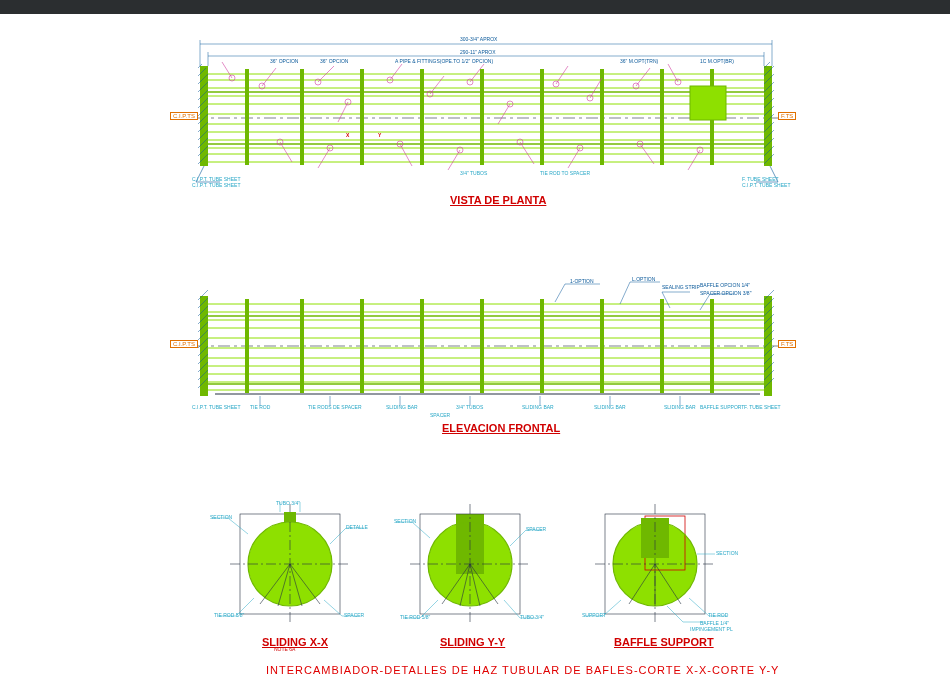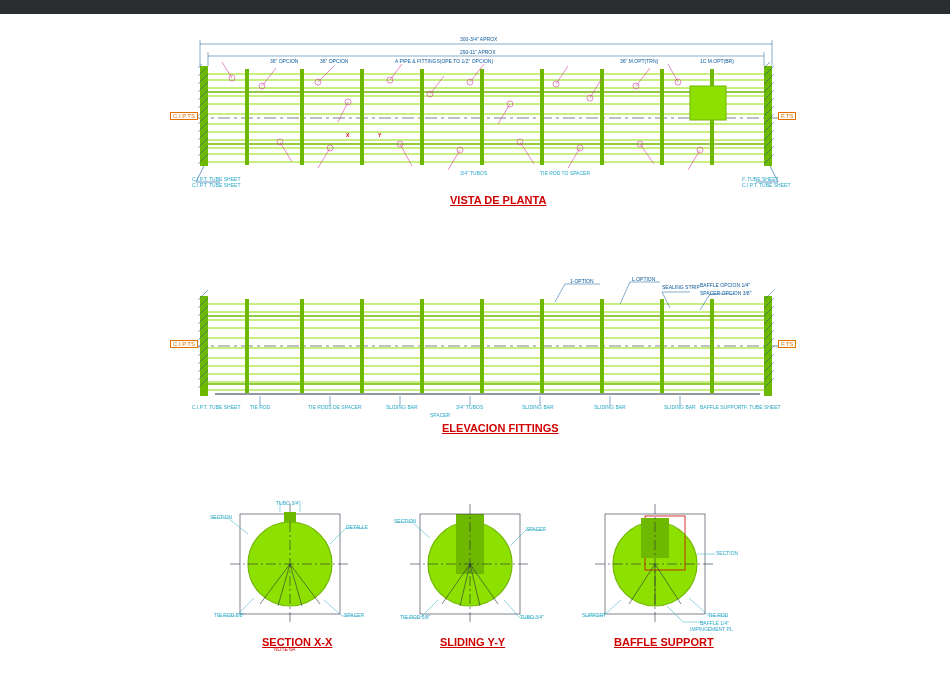--- a/index.html
+++ b/index.html
@@ -272,21 +272,21 @@
 <span class="tiny" style="left:308px;top:390px">TIE RODS DE SPACER</span>
 <span class="tiny" style="left:386px;top:390px">SLIDING BAR</span>
 <span class="tiny" style="left:456px;top:390px">3/4" TUBOS</span>
 <span class="tiny" style="left:522px;top:390px">SLIDING BAR</span>
 <span class="tiny" style="left:594px;top:390px">SLIDING BAR</span>
 <span class="tiny" style="left:664px;top:390px">SLIDING BAR</span>
 <span class="tiny" style="left:430px;top:398px">SPACER</span>
 <span class="tiny" style="left:700px;top:390px">BAFFLE SUPPORT</span>
 <span class="tiny" style="left:744px;top:390px">F. TUBE SHEET</span>
 <span class="tiny" style="left:192px;top:390px">C.I.P.T. TUBE SHEET</span>
-<span class="viewtitle" style="left:442px;top:408px">ELEVACION FITTINGS</span>
+<span class="viewtitle" style="left:442px;top:408px">ELEVACION FRONTAL</span>
 
 <svg width="950" height="666" viewBox="0 0 950 666">
 
   <g transform="translate(290,550)">
     <circle cx="0" cy="0" r="42" fill="#8ee000"></circle>
     <circle cx="0" cy="0" r="42" fill="none" stroke="#6fb800" stroke-width="1.2"></circle>
     <rect x="-50" y="-50" width="100" height="100" fill="none" stroke="#253040" stroke-width="0.6"></rect>
     <g stroke="#253040" stroke-width="0.6" stroke-dasharray="10 3 2 3">
       <line x1="-60" y1="0" x2="60" y2="0"></line>
           <line x1="0" y1="-60" x2="0" y2="60"></line>
@@ -376,19 +376,20 @@
 <span class="tiny" style="left:526px;top:512px">SPACER</span>
 <span class="tiny" style="left:400px;top:600px">TIE ROD 5/8"</span>
 <span class="tiny" style="left:520px;top:600px">TUBO 3/4"</span>
 
 <span class="tiny" style="left:716px;top:536px">SECTION</span>
 <span class="tiny" style="left:582px;top:598px">SUPPORT</span>
 <span class="tiny" style="left:708px;top:598px">TIE ROD</span>
 <span class="tiny" style="left:700px;top:606px">BAFFLE 1/4"</span>
 <span class="tiny" style="left:690px;top:612px">IMPINGEMENT PL</span>
 
-<span class="viewtitle" style="left:262px;top:622px">SECTION X-X</span>
+<span class="viewtitle" style="left:262px;top:622px">SLIDING X-X</span>
 <span class="tiny" style="left:274px;top:632px;color:#d00000">NOTE 6A</span>
 <span class="viewtitle" style="left:440px;top:622px">SLIDING Y-Y</span>
 <span class="viewtitle" style="left:614px;top:622px">BAFFLE SUPPORT</span>
 
+<span class="pagetitle" style="left:266px;top:650px">INTERCAMBIADOR-DETALLES DE HAZ TUBULAR DE BAFLES-CORTE X-X-CORTE Y-Y</span>
 
 </div>
 
 </body></html>

